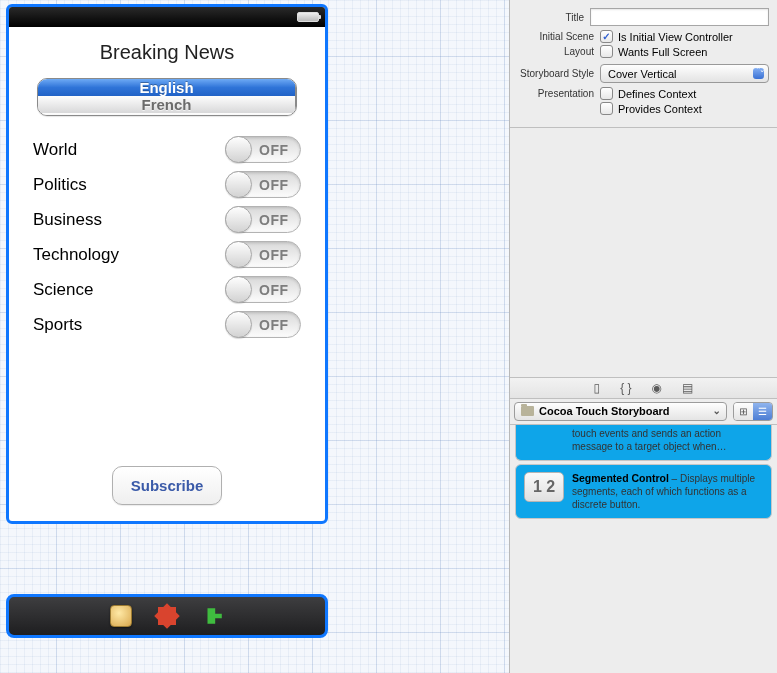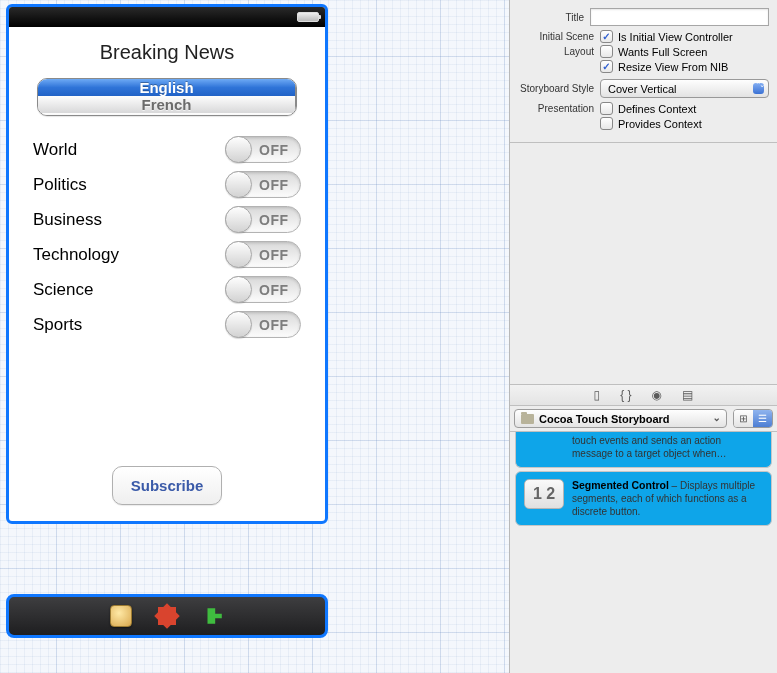--- a/index.html
+++ b/index.html
@@ -467,25 +467,20 @@
     <div class="insp-check-line">
       <div class="insp-label">Initial Scene</div>
       <div class="checkbox checked"></div>
       <span class="check-label">Is Initial View Controller</span>
     </div>
     <div class="insp-check-line">
       <div class="insp-label">Layout</div>
       <div class="checkbox"></div>
       <span class="check-label">Wants Full Screen</span>
     </div>
-    <div class="insp-check-line">
-      <div class="spacer"></div>
-      <div class="checkbox checked"></div>
-      <span class="check-label">Resize View From NIB</span>
-    </div>
     <div class="insp-row" style="margin-top:6px">
       <div class="insp-label">Storyboard Style</div>
       <div class="insp-select">
           <span>Cover Vertical</span>
         </div>
     </div>
     <div class="insp-check-line">
       <div class="insp-label">Presentation</div>
       <div class="checkbox"></div>
       <span class="check-label">Defines Context</span>

